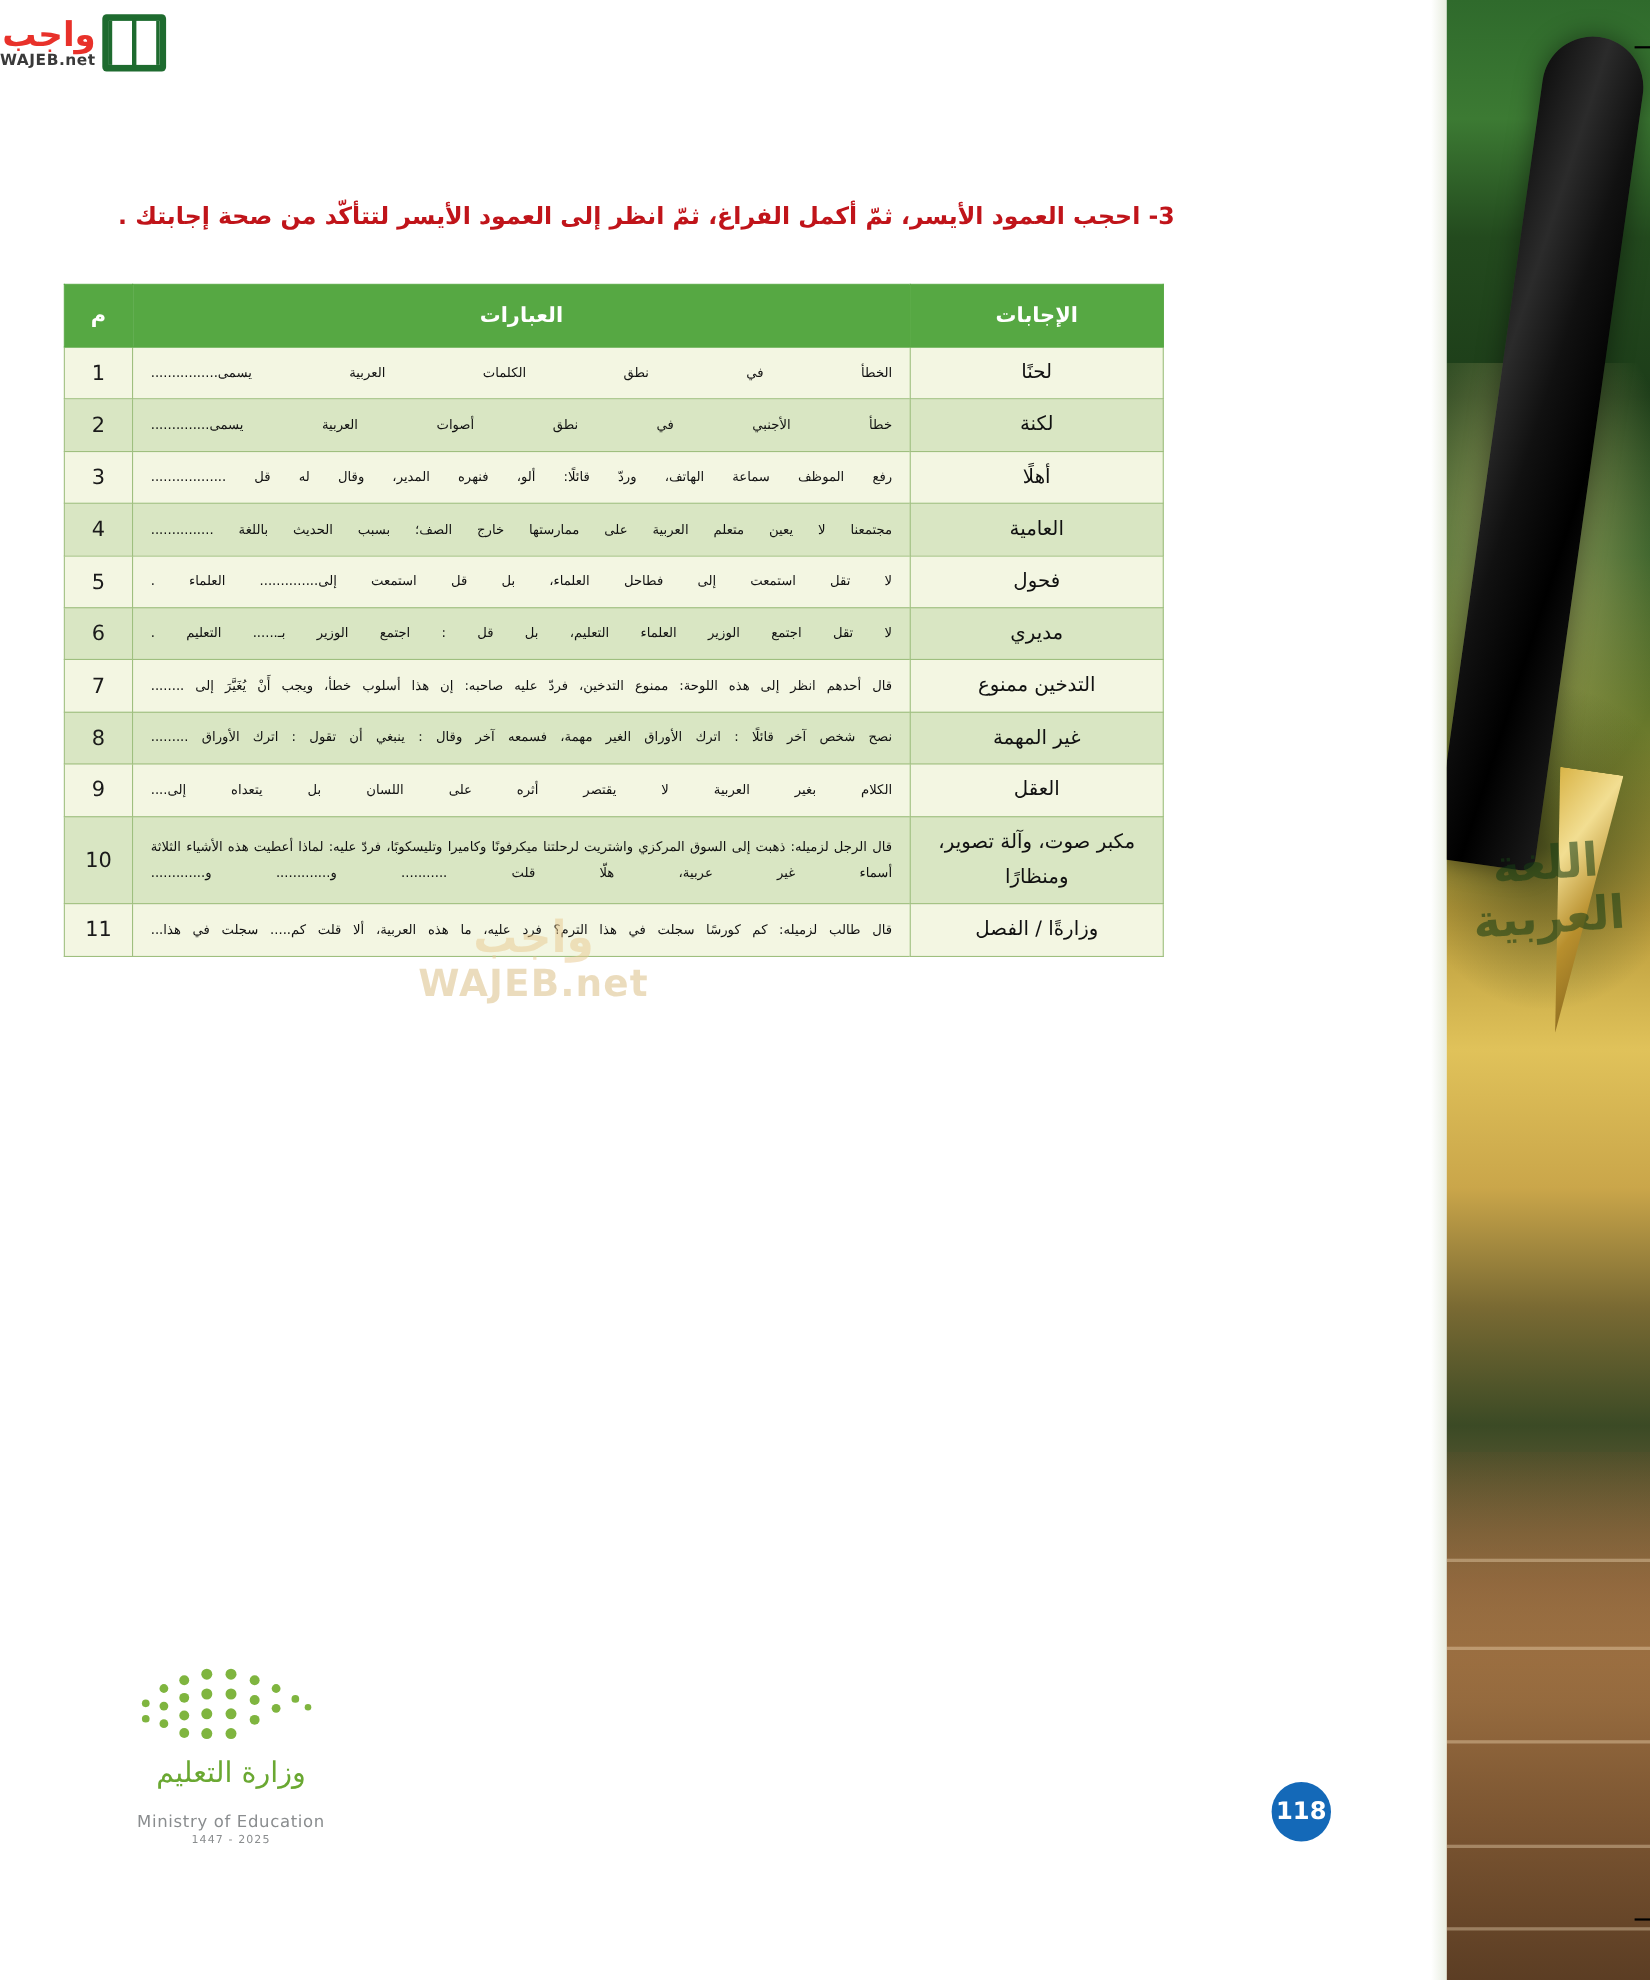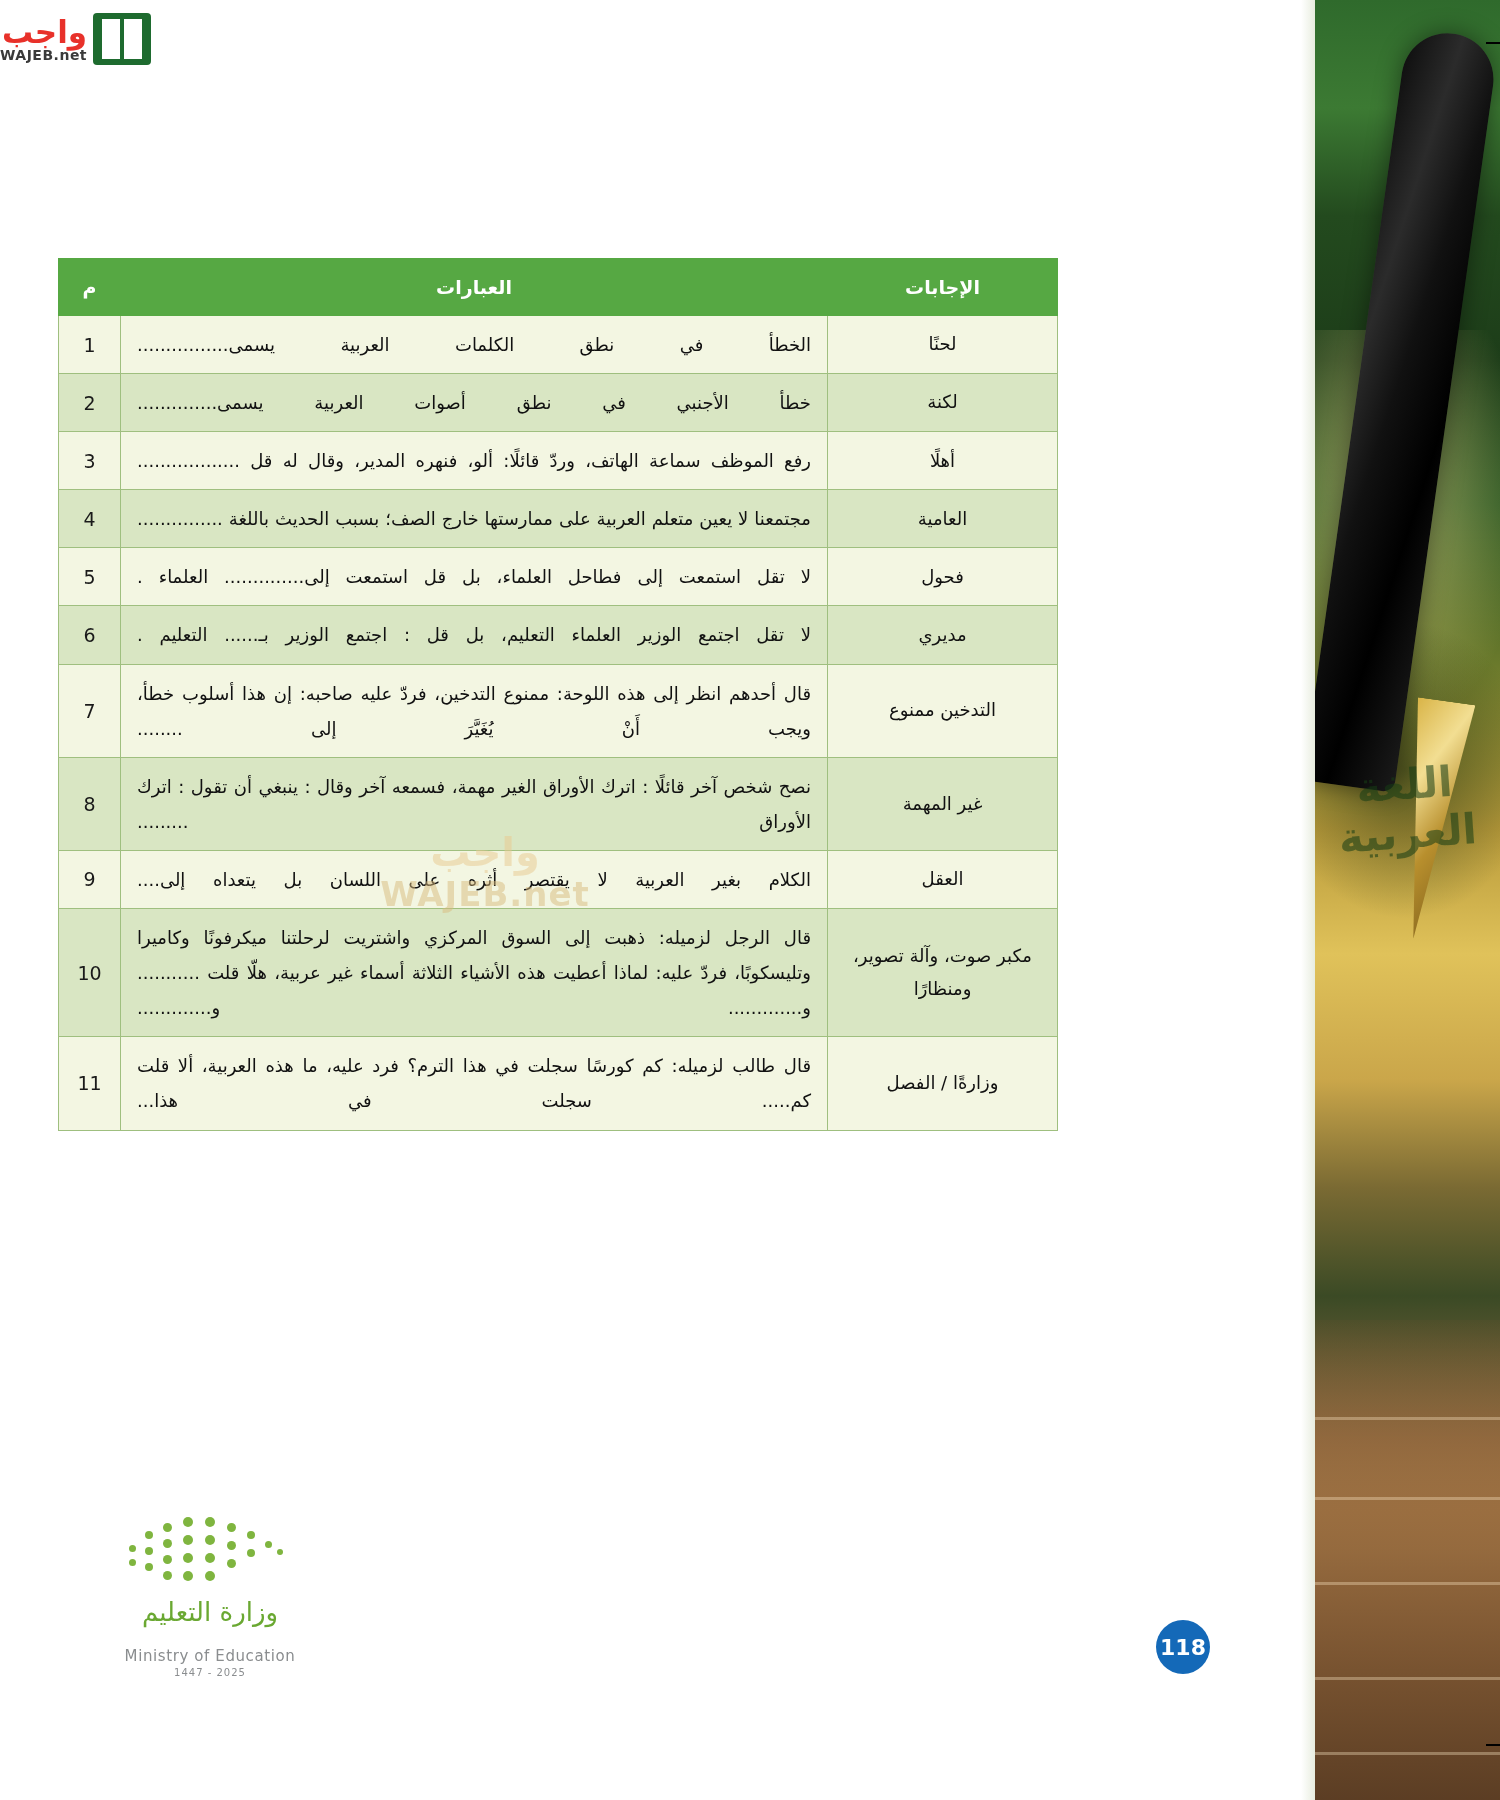--- a/index.html
+++ b/index.html
@@ -208,21 +208,21 @@
   .col-ans { width: 230px; }
 
   td.num {
     text-align: center;
     font-size: 19px;
     color: #1a1a1a;
   }
   td.stmt {
     text-align: justify;
     text-align-last: justify;
-    font-size: 18px;
+    font-size: 12px;
     line-height: 1.95;
     color: #111111;
     padding: 11px 16px;
   }
   td.ans {
     text-align: center;
     font-size: 18px;
     line-height: 1.8;
     color: #111111;
     padding: 7px 10px;
@@ -342,20 +342,21 @@
     </div>
     <div class="brand-book">
       <div class="bk"></div>
       <div class="pg"></div>
       <div class="spine"></div>
     </div>
   </div>
 
   <div class="content">
 
+    <div class="q-title">3- احجب العمود الأيسر، ثمّ أكمل الفراغ، ثمّ انظر إلى العمود الأيسر لتتأكّد من صحة إجابتك .</div>
 
     <table class="sheet">
       <colgroup>
         <col class="col-ans">
         <col>
         <col class="col-num">
       </colgroup>
       <thead>
         <tr>
           <th>الإجابات</th>

